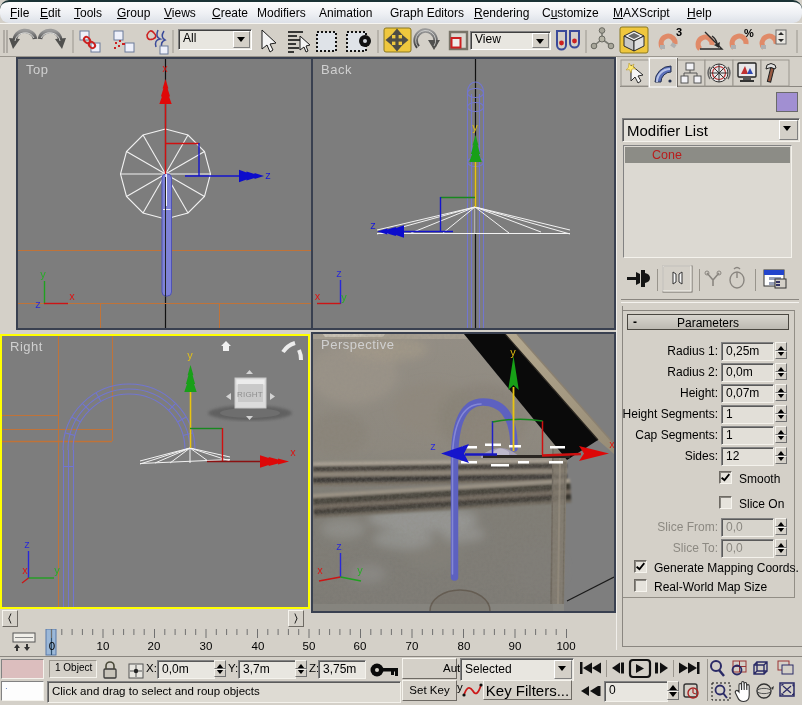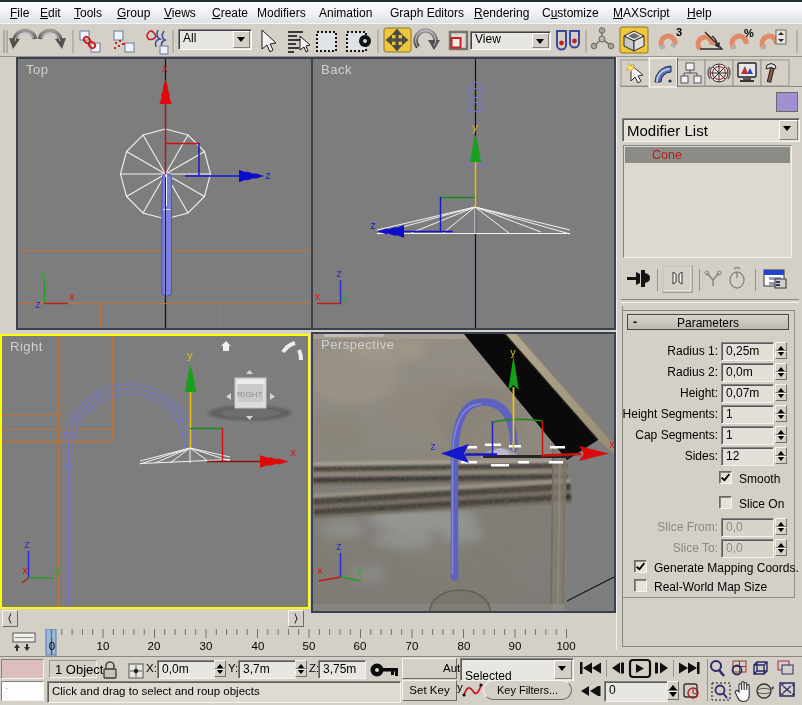--- a/index.html
+++ b/index.html
@@ -1,20 +1,20 @@
 <!DOCTYPE html>
 <html><head>
 <meta charset="utf-8">
 <style>
 html,body{margin:0;padding:0;}
 body{width:802px;height:705px;overflow:hidden;background:#d4d0c8;font-family:"Liberation Sans",sans-serif;}
 .abs{position:absolute;}
 #app{position:relative;width:802px;height:705px;background:#d4d0c8;}
 
-#menubar{left:0;top:0;width:802px;height:23px;background:linear-gradient(#fdfdfd,#eef0f4 55%,#dde1e8);border-top:2px solid #1b3335;box-sizing:border-box;}
+#menubar{left:0;top:0;width:802px;height:23px;background:linear-gradient(#fdfdfd,#eef0f4 55%,#dde1e8);border-top:2px solid #1b3335;box-sizing:border-box;border-radius:9px;}
 #menubar .mi{position:absolute;top:4px;font-size:12px;color:#000;}
 .u{text-decoration:underline;}
 
 #toolbar{left:0;top:23px;width:802px;height:34px;background:#d4d0c8;border-bottom:1px solid #9a968e;border-top:1px solid #f6f5f1;box-sizing:border-box;}
 .combo{position:absolute;background:#e8e6e0;border:1px solid;border-color:#808080 #fff #fff #808080;box-shadow:inset 1px 1px 0 #404040;}
 .combo .cbtxt{position:absolute;left:4px;top:1px;font-size:12px;color:#000;}
 .fld .cbarrow,.combo .cbarrow,.cbarrow{position:absolute;left:auto !important;right:1px;top:1px;bottom:1px;width:15px;background:#d4d0c8;border:1px solid;border-color:#fff #808080 #808080 #fff;}
 .cbarrow:after{content:"";position:absolute;left:3px;top:5px;border:4px solid transparent;border-top:5px solid #000;}
 
 .fld{position:absolute;background:#e2dfd8;border:1px solid;border-color:#828282 #f4f2ec #f4f2ec #828282;box-shadow:inset 1px 1px 0 #5a5a5a;font-size:12px;color:#000;}
@@ -576,21 +576,21 @@
         <path d="M 27,22 l 3,-4 l -2,0 l 0,-3 l -2,0 l 0,3 l -2,0 z" fill="#333"></path>
       </svg>
     </div>
 
 <div id="statusbar" class="abs" style="left:0;top:656px;width:802px;height:49px;background:#d4d0c8;border-top:1px solid #8a8680;box-sizing:border-box;">
  <div class="abs" style="left:1px;top:2px;width:43px;height:20px;background:#dcbebe;border:1px solid;border-color:#828282 #f4f2ec #f4f2ec #828282;box-sizing:border-box;"></div>
  <div class="abs" style="left:1px;top:24px;width:43px;height:20px;background:#fdfdfd;border:1px solid;border-color:#828282 #f4f2ec #f4f2ec #828282;box-sizing:border-box;">
         <span style="position:absolute;left:3px;top:2px;font-size:8px;color:#4668b0;">·</span>
       </div>
  <div class="abs" style="left:49px;top:3px;width:48px;height:18px;border:1px solid;border-color:#9a968e #f4f2ec #f4f2ec #9a968e;box-sizing:border-box;">
-        <span style="position:absolute;left:5px;top:1px;font-size:13px;white-space:nowrap;">1 Object</span>
+        <span style="position:absolute;left:5px;top:1px;font-size:10px;white-space:nowrap;">1 Object</span>
       </div>
  <svg width="400" height="24" style="position:absolute;left:0;top:2px">
 
   <rect x="104" y="10" width="12" height="9" rx="1" fill="#c8c4ba" stroke="#3a3a3a" stroke-width="1.3"></rect>
   <path d="M 106,10 v -3 a 4,4 0 0 1 8,0 v 3" fill="none" stroke="#4a4a3a" stroke-width="1.6"></path>
 
   <rect x="129" y="5" width="14" height="14" fill="#e8e6e0" stroke="#555"></rect>
   <circle cx="136" cy="12" r="2.2" fill="#222"></circle>
   <line x1="130" y1="12" x2="134" y2="12" stroke="#555"></line>
         <line x1="138" y1="12" x2="142" y2="12" stroke="#555"></line>
@@ -619,21 +619,21 @@
         <span class="su"></span>
         <span class="sd"></span>
       </div>
  <span class="abs" style="left:309px;top:5px;font-size:11.5px;">Z:</span>
  <div class="fld" style="left:318px;top:3px;width:46px;height:17px;background:#e8e6e0;">
         <span>3,75m</span>
       </div>
  <div class="btn" style="left:402px;top:1px;width:55px;height:21px;line-height:19px;padding-left:40px;">Auto Key</div>
  <div class="btn" style="left:402px;top:23px;width:55px;height:21px;line-height:19px;">Set Key</div>
  <div class="fld" style="left:460px;top:1px;width:112px;height:21px;background:#e8e6e0;">
-        <span style="top:10px;">Selected</span>
+        <span style="top:3px;">Selected</span>
         <span class="cbarrow" style="width:16px;"></span>
       </div>
  <div class="fld" style="left:47px;top:24px;width:352px;height:20px;background:#dedbd3;">
         <span style="top:3px;font-size:11.5px;">Click and drag to select and roup objects</span>
       </div>
 
  <svg width="230" height="46" style="position:absolute;left:575px;top:0px">
   <g fill="#111">
    <rect x="5" y="5" width="2.5" height="12"></rect>
           <path d="M 8,11 l 9,-5.5 v 11 z"></path>
@@ -690,21 +690,21 @@
           <rect x="205" y="26" width="14" height="13"></rect>
           <path d="M 208,36 l 8,-7 m -8,0 l 8,7" stroke-width="1.2"></path>
           <path d="M 207,29 l 0,-1.5 l 1.5,0 M 217,28 l 1.5,0 0,1.5 M 207,36 l 0,1.5 1.5,0 M 217,37.5 l 1.5,0 0,-1.5" stroke-width="1.2"></path>
         </g>
  </svg>
  <svg width="130" height="24" style="position:absolute;left:458px;top:22px">
   <path d="M 6,16 q 4,-12 9,-4 q 4,7 8,-6" fill="none" stroke="#cc1818" stroke-width="1.8"></path>
   <circle cx="6" cy="16" r="1.6" fill="#111"></circle>
         <circle cx="23" cy="6" r="1.6" fill="#111"></circle>
  </svg>
- <div class="btn" style="left:483px;top:23px;width:89px;height:20px;line-height:19px;font-size:11px;border-radius:10px;">Key Filters...</div>
+ <div class="btn" style="left:483px;top:23px;width:89px;height:20px;line-height:19px;font-size:15px;">Key Filters...</div>
  <div class="fld" style="left:604px;top:24px;width:62px;height:19px;background:#e8e6e0;">
         <span>0</span>
       </div>
  <div class="spin" style="left:667px;top:24px;height:19px;">
         <span class="su"></span>
         <span class="sd"></span>
       </div>
  <svg width="30" height="22" style="position:absolute;left:682px;top:24px">
   <rect x="2" y="3" width="13" height="13" rx="2" fill="none" stroke="#333" stroke-width="1.4"></rect>
   <circle cx="11" cy="12" r="5" fill="none" stroke="#aa2222" stroke-width="1.4"></circle>

